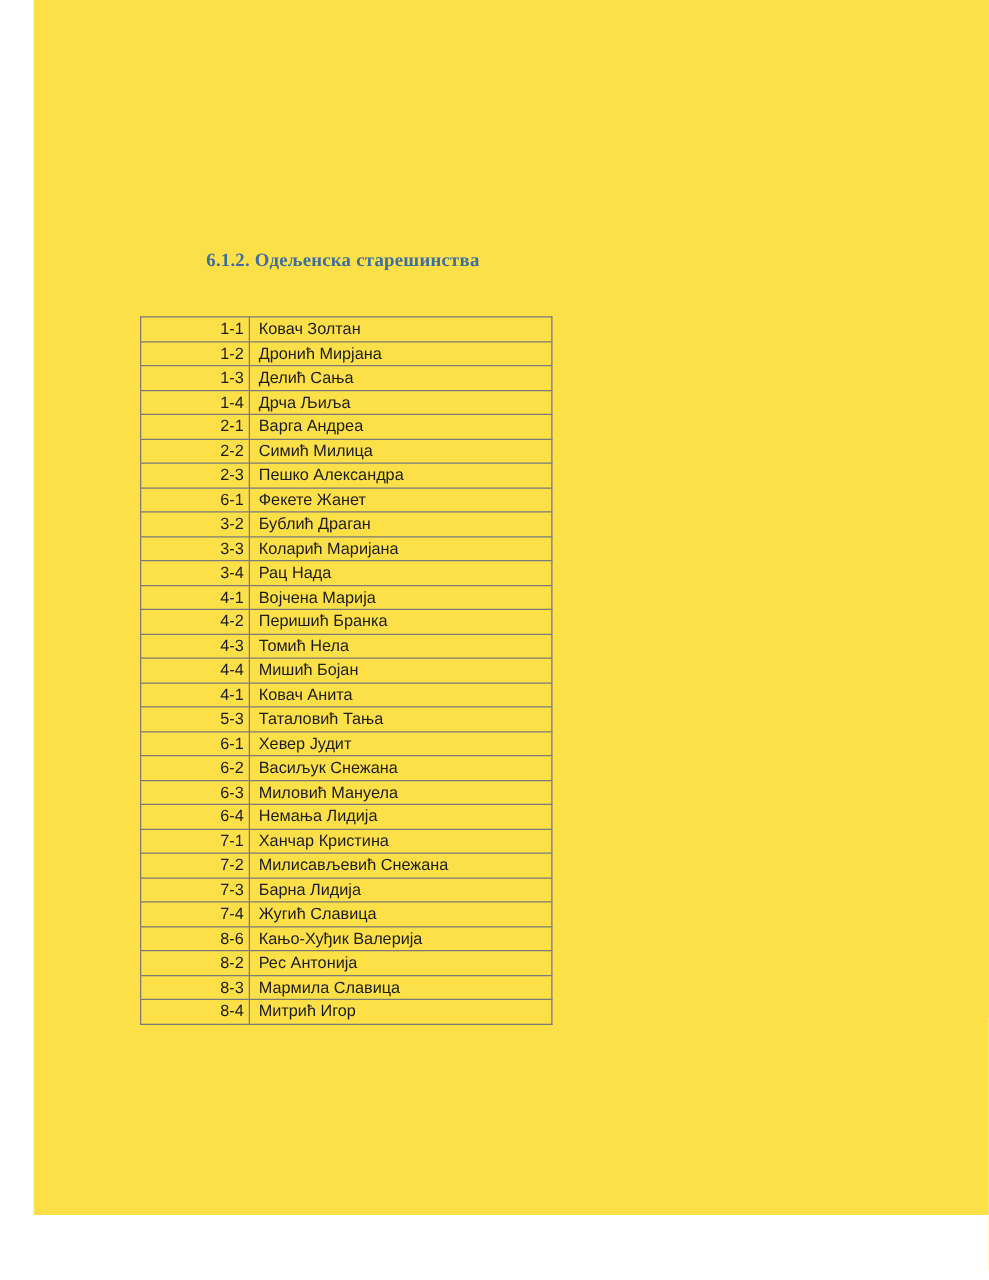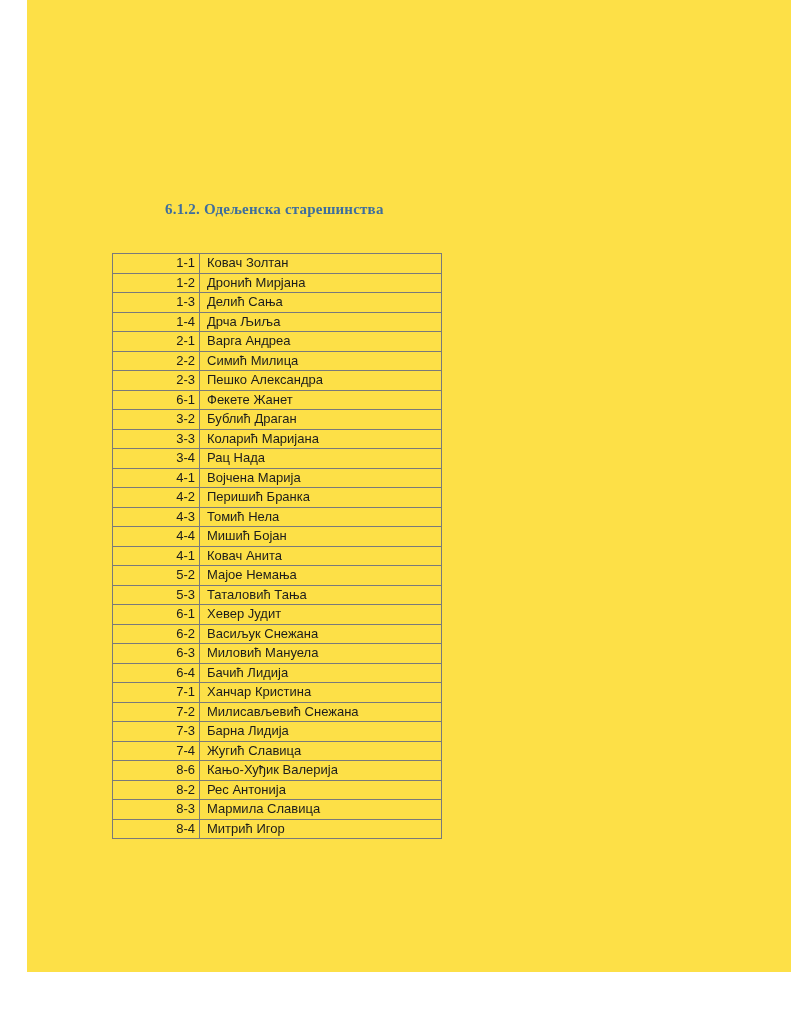--- a/index.html
+++ b/index.html
@@ -115,42 +115,38 @@
         </tr>
         <tr>
           <td class="code-cell">4-4</td>
           <td class="name-cell">Мишић Бојан</td>
         </tr>
         <tr>
           <td class="code-cell">4-1</td>
           <td class="name-cell">Ковач Анита</td>
         </tr>
         <tr>
-          <td class="code-cell">5-2</td>
-          <td class="name-cell">Мајое Немања</td>
-        </tr>
-        <tr>
           <td class="code-cell">5-3</td>
           <td class="name-cell">Таталовић Тања</td>
         </tr>
         <tr>
           <td class="code-cell">6-1</td>
           <td class="name-cell">Хевер Јудит</td>
         </tr>
         <tr>
           <td class="code-cell">6-2</td>
           <td class="name-cell">Васиљук Снежана</td>
         </tr>
         <tr>
           <td class="code-cell">6-3</td>
           <td class="name-cell">Миловић Мануела</td>
         </tr>
         <tr>
           <td class="code-cell">6-4</td>
-          <td class="name-cell">Бачић Лидија</td>
+          <td class="name-cell">Немања Лидија</td>
         </tr>
         <tr>
           <td class="code-cell">7-1</td>
           <td class="name-cell">Ханчар Кристина</td>
         </tr>
         <tr>
           <td class="code-cell">7-2</td>
           <td class="name-cell">Милисављевић Снежана</td>
         </tr>
         <tr>

